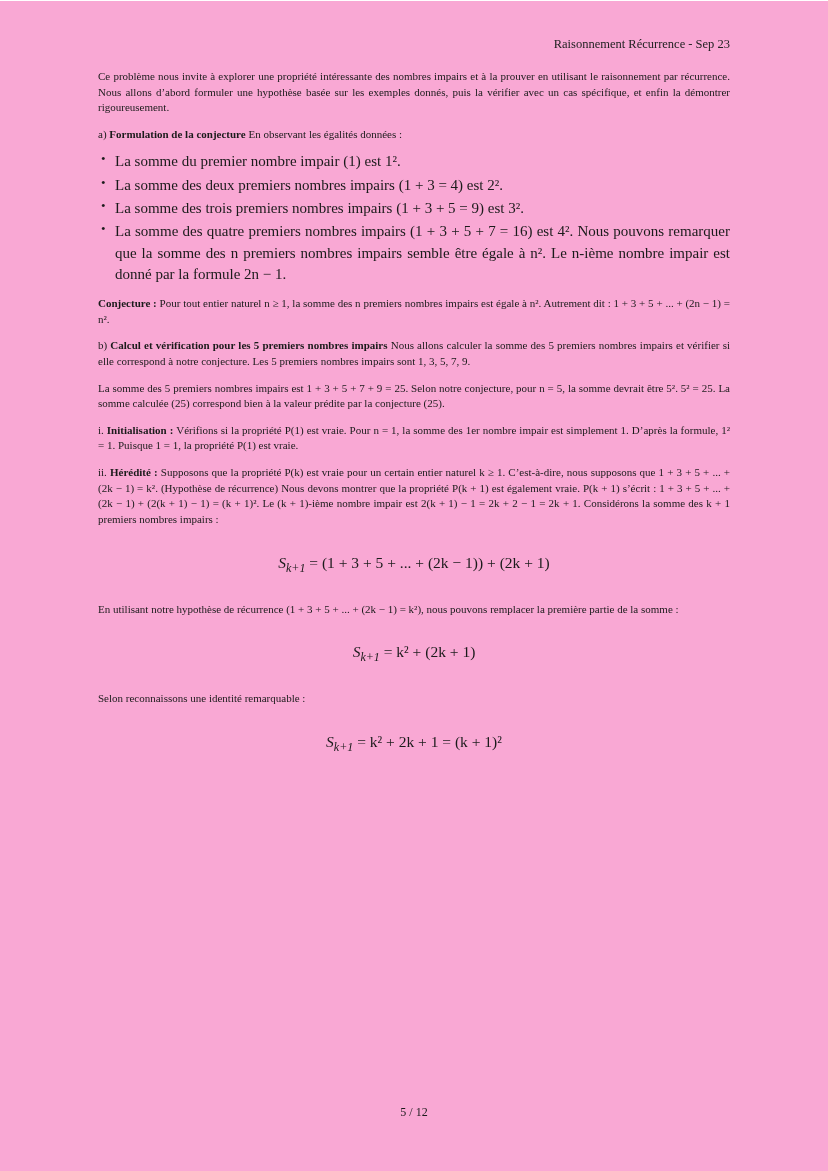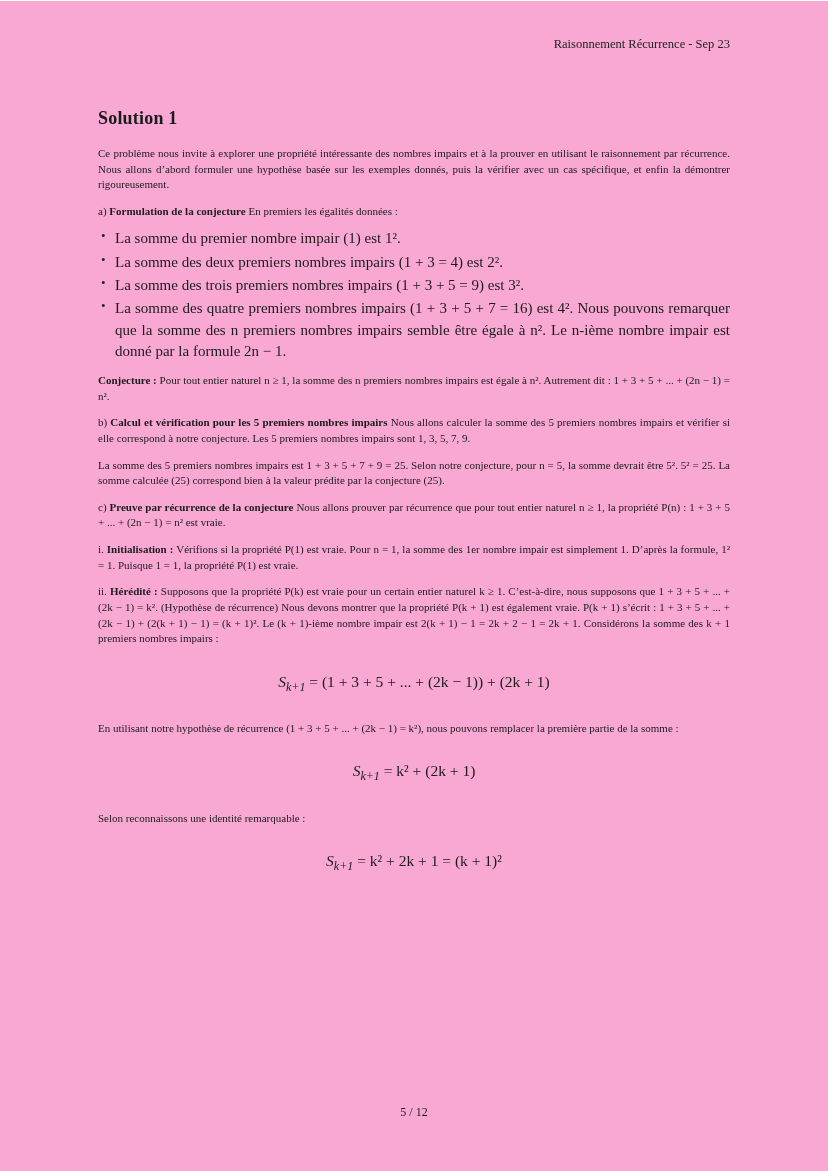--- a/index.html
+++ b/index.html
@@ -86,28 +86,27 @@
 </style>
 </head>
 <body>
 
 <div class="page">
 
   <div class="doc-header">
     <span>Raisonnement Récurrence - Sep 23</span>
   </div>
 
-  <h1 class="doc-title">Solution 1</h1>
 
   <p class="body-par first-par">
     <span>Ce problème nous invite à explorer une propriété intéressante des nombres impairs et à la prouver en utilisant le raisonnement par récurrence. Nous allons d’abord formuler une hypothèse basée sur les exemples donnés, puis la vérifier avec un cas spécifique, et enfin la démontrer rigoureusement.</span>
   </p>
 
   <p class="body-par">
-    <span>a) </span><span class="bold-inline">Formulation de la conjecture</span><span> En premiers les égalités données :</span>
+    <span>a) </span><span class="bold-inline">Formulation de la conjecture</span><span> En observant les égalités données :</span>
   </p>
 
   <ul class="obs-list">
     <li>
       <span class="bullet-marker">•</span>
       <span>La somme du premier nombre impair (1) est 1².</span>
     </li>
     <li>
       <span class="bullet-marker">•</span>
       <span>La somme des deux premiers nombres impairs (1 + 3 = 4) est 2².</span>
@@ -127,23 +126,20 @@
   </p>
 
   <p class="body-par">
     <span>b) </span><span class="bold-inline">Calcul et vérification pour les 5 premiers nombres impairs</span><span> Nous allons calculer la somme des 5 premiers nombres impairs et vérifier si elle correspond à notre conjecture. Les 5 premiers nombres impairs sont 1, 3, 5, 7, 9.</span>
   </p>
 
   <p class="body-par">
     <span>La somme des 5 premiers nombres impairs est 1 + 3 + 5 + 7 + 9 = 25. Selon notre conjecture, pour n = 5, la somme devrait être 5². 5² = 25. La somme calculée (25) correspond bien à la valeur prédite par la conjecture (25).</span>
   </p>
 
-  <p class="body-par">
-    <span>c) </span><span class="bold-inline">Preuve par récurrence de la conjecture</span><span> Nous allons prouver par récurrence que pour tout entier naturel n ≥ 1, la propriété P(n) : 1 + 3 + 5 + ... + (2n − 1) = n² est vraie.</span>
-  </p>
 
   <p class="body-par indent-block">
     <span>i. </span><span class="bold-inline">Initialisation :</span><span> Vérifions si la propriété P(1) est vraie. Pour n = 1, la somme des 1er nombre impair est simplement 1. D’après la formule, 1² = 1. Puisque 1 = 1, la propriété P(1) est vraie.</span>
   </p>
 
   <p class="body-par indent-block">
     <span>ii. </span><span class="bold-inline">Hérédité :</span><span> Supposons que la propriété P(k) est vraie pour un certain entier naturel k ≥ 1. C’est-à-dire, nous supposons que 1 + 3 + 5 + ... + (2k − 1) = k². (Hypothèse de récurrence) Nous devons montrer que la propriété P(k + 1) est également vraie. P(k + 1) s’écrit : 1 + 3 + 5 + ... + (2k − 1) + (2(k + 1) − 1) = (k + 1)². Le (k + 1)-ième nombre impair est 2(k + 1) − 1 = 2k + 2 − 1 = 2k + 1. Considérons la somme des k + 1 premiers nombres impairs :</span>
   </p>
 
   <div class="equation">

